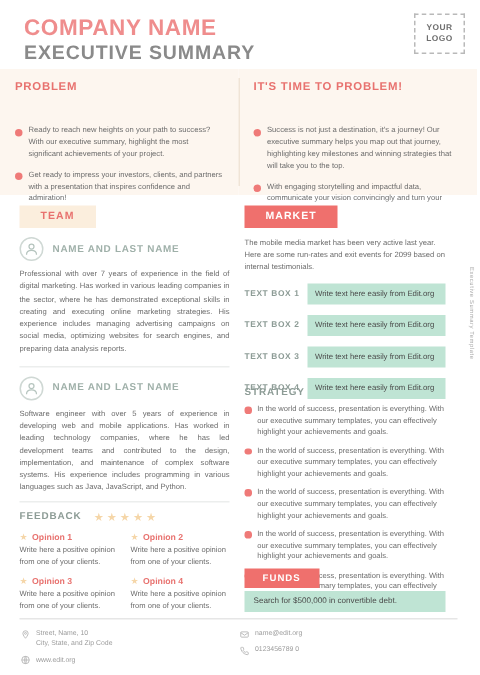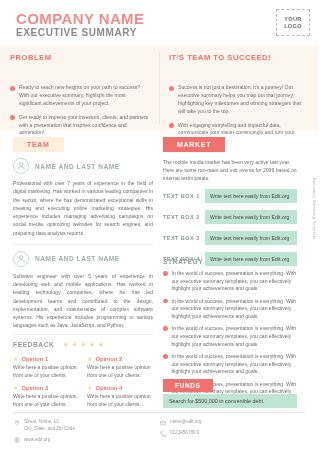--- a/index.html
+++ b/index.html
@@ -15,21 +15,21 @@
 
   
   .header { position:absolute; left:0; top:0; width:318px; height:46px; background:#fff; }
   .company-name {
     position:absolute; left:16px; top:10px;
     font-size:15px; font-weight:bold; letter-spacing:.4px;
     color:#ef8d8d;
   }
   .exec-summary {
     position:absolute; left:16px; top:27px;
-    font-size:10px; font-weight:bold; letter-spacing:.6px;
+    font-size:13px; font-weight:bold; letter-spacing:.6px;
     color:#8a8a8a;
   }
   .logo-box {
     position:absolute; right:8px; top:9px;
     width:34px; height:27px;
     border:1px dashed #b9b9b9;
     display:flex; flex-direction:column;
     align-items:center; justify-content:center;
     line-height:1.15;
   }
@@ -173,21 +173,21 @@
       <div class="bullet-dot"></div>
       <div class="bullet-text">Ready to reach new heights on your path to success? With our executive summary, highlight the most significant achievements of your project.</div>
     </div>
     <div class="bullet-row">
       <div class="bullet-dot"></div>
       <div class="bullet-text">Get ready to impress your investors, clients, and partners with a presentation that inspires confidence and admiration!</div>
     </div>
   </div>
 
   <div class="panel-succeed">
-    <div class="panel-title">IT'S TEAM TO SUCCEED!</div>
+    <div class="panel-title">IT'S TIME TO PROBLEM!</div>
     <div class="bullet-row">
       <div class="bullet-dot"></div>
       <div class="bullet-text">Success is not just a destination, it's a journey! Our executive summary helps you map out that journey, highlighting key milestones and winning strategies that will take you to the top.</div>
     </div>
     <div class="bullet-row">
       <div class="bullet-dot"></div>
       <div class="bullet-text">With engaging storytelling and impactful data, communicate your vision convincingly and turn your dreams into reality.</div>
     </div>
   </div>
 

